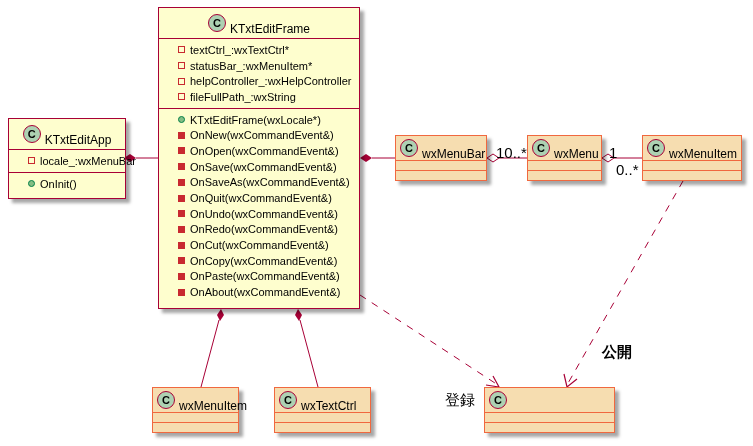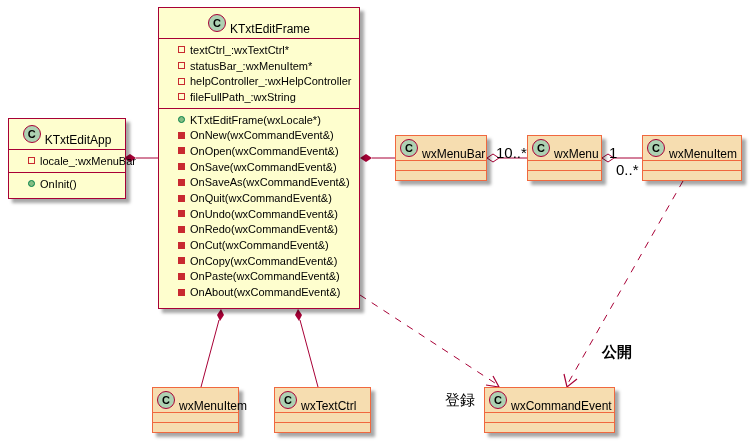--- a/index.html
+++ b/index.html
@@ -217,17 +217,16 @@
     <span class="badge">C</span>
     <span class="name">wxTextCtrl</span>
   </div>
   <div class="sep"></div>
   <div class="sep"></div>
 </div>
 
 <div class="cls ext" style="left:484px; top:387px; width:131px; height:46px;">
   <div class="hdr">
     <span class="badge">C</span>
-    <span class="name">wxCommandEvent</span>
   </div>
   <div class="sep"></div>
   <div class="sep"></div>
 </div>
 
 </body></html>

